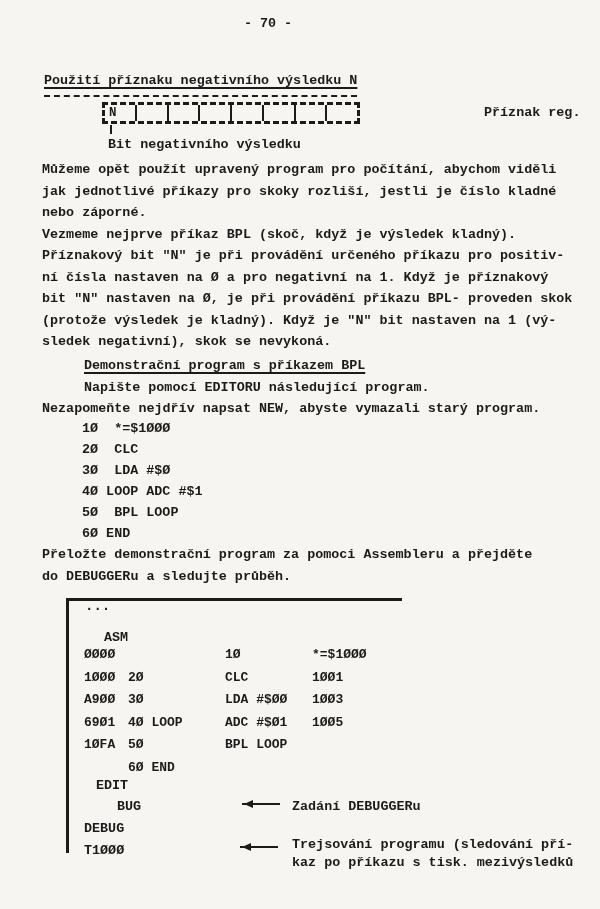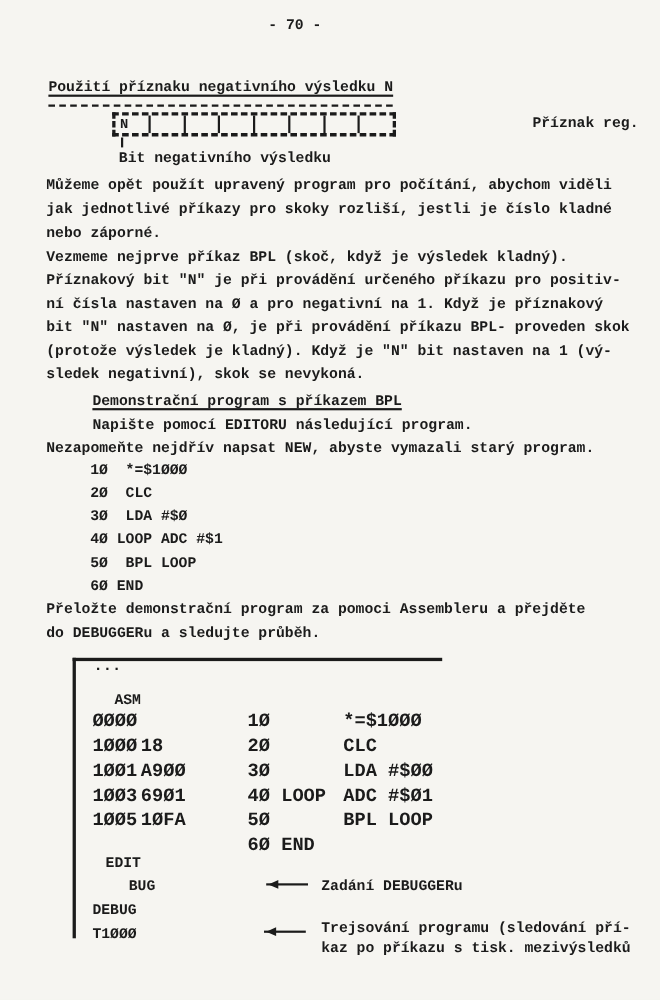--- a/index.html
+++ b/index.html
@@ -71,21 +71,21 @@
     font-size:14px;line-height:8px;
   }
   .asm-cmd{top:627px;left:84px;margin-left:20px;}
   .listing-grid{
     position:absolute;top:647px;left:84px;
     display:grid;
     grid-template-columns:44px 97px 87px auto;
     grid-auto-rows:22.6px;
   }
   .listing-grid span{
-    font-size:17px;font-weight:700;white-space:pre;
+    font-size:13px;font-weight:700;white-space:pre;
   }
   .cmd-edit{top:775px;left:84px;padding-left:12px;}
   .cmd-bug{top:796px;left:69px;margin-left:48px;}
   .cmd-debug{top:818px;left:84px;}
   .cmd-trace{top:840px;left:84px;}
   .arrow{
     position:absolute;width:38px;height:0;
     border-top:2px solid #1b1b1b;
   }
   .arrow::before{
@@ -151,21 +151,20 @@
   <div class="t dots">...</div>
   <div class="t asm-cmd">ASM</div>
 
   <div class="listing-grid">
     <span>ØØØØ</span>
     <span></span>
     <span>1Ø</span>
     <span>*=$1ØØØ</span>
 
     <span>1ØØØ</span>
-    <span>18</span>
     <span>2Ø</span>
     <span>CLC</span>
 
     <span>1ØØ1</span>
     <span>A9ØØ</span>
     <span>3Ø</span>
     <span>LDA #$ØØ</span>
 
     <span>1ØØ3</span>
     <span>69Ø1</span>

